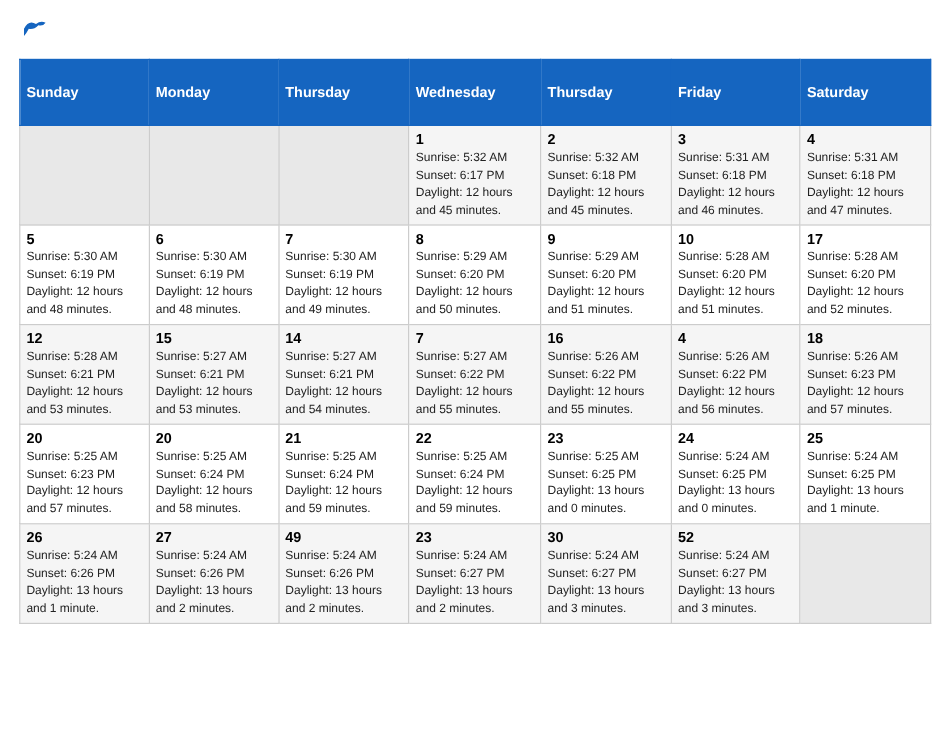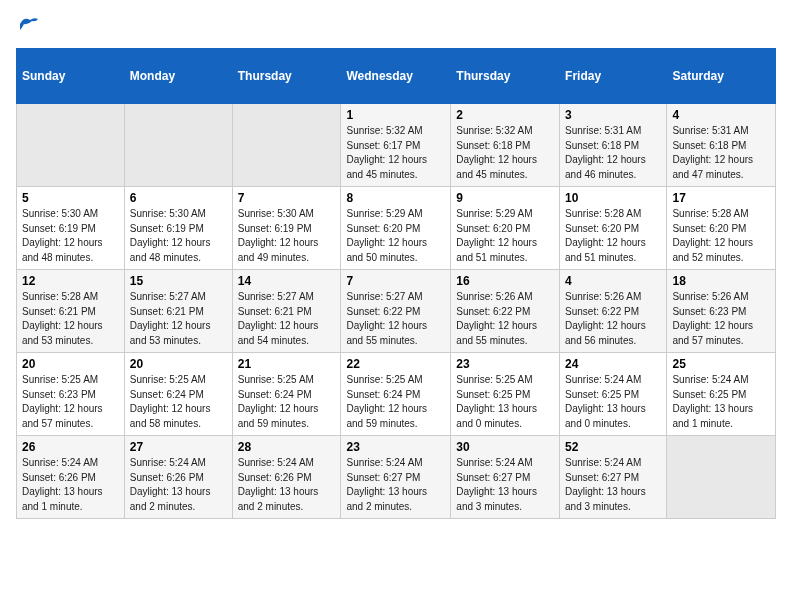--- a/index.html
+++ b/index.html
@@ -242,21 +242,21 @@
       <tr>
         <td>
           <span class="day-num">26</span>
           <div class="day-info">Sunrise: 5:24 AM<br>Sunset: 6:26 PM<br>Daylight: 13 hours<br>and 1 minute.</div>
         </td>
         <td>
           <span class="day-num">27</span>
           <div class="day-info">Sunrise: 5:24 AM<br>Sunset: 6:26 PM<br>Daylight: 13 hours<br>and 2 minutes.</div>
         </td>
         <td>
-          <span class="day-num">28</span>
+          <span class="day-num">49</span>
           <div class="day-info">Sunrise: 5:24 AM<br>Sunset: 6:26 PM<br>Daylight: 13 hours<br>and 2 minutes.</div>
         </td>
         <td>
           <span class="day-num">23</span>
           <div class="day-info">Sunrise: 5:24 AM<br>Sunset: 6:27 PM<br>Daylight: 13 hours<br>and 2 minutes.</div>
         </td>
         <td>
           <span class="day-num">30</span>
           <div class="day-info">Sunrise: 5:24 AM<br>Sunset: 6:27 PM<br>Daylight: 13 hours<br>and 3 minutes.</div>
         </td>

